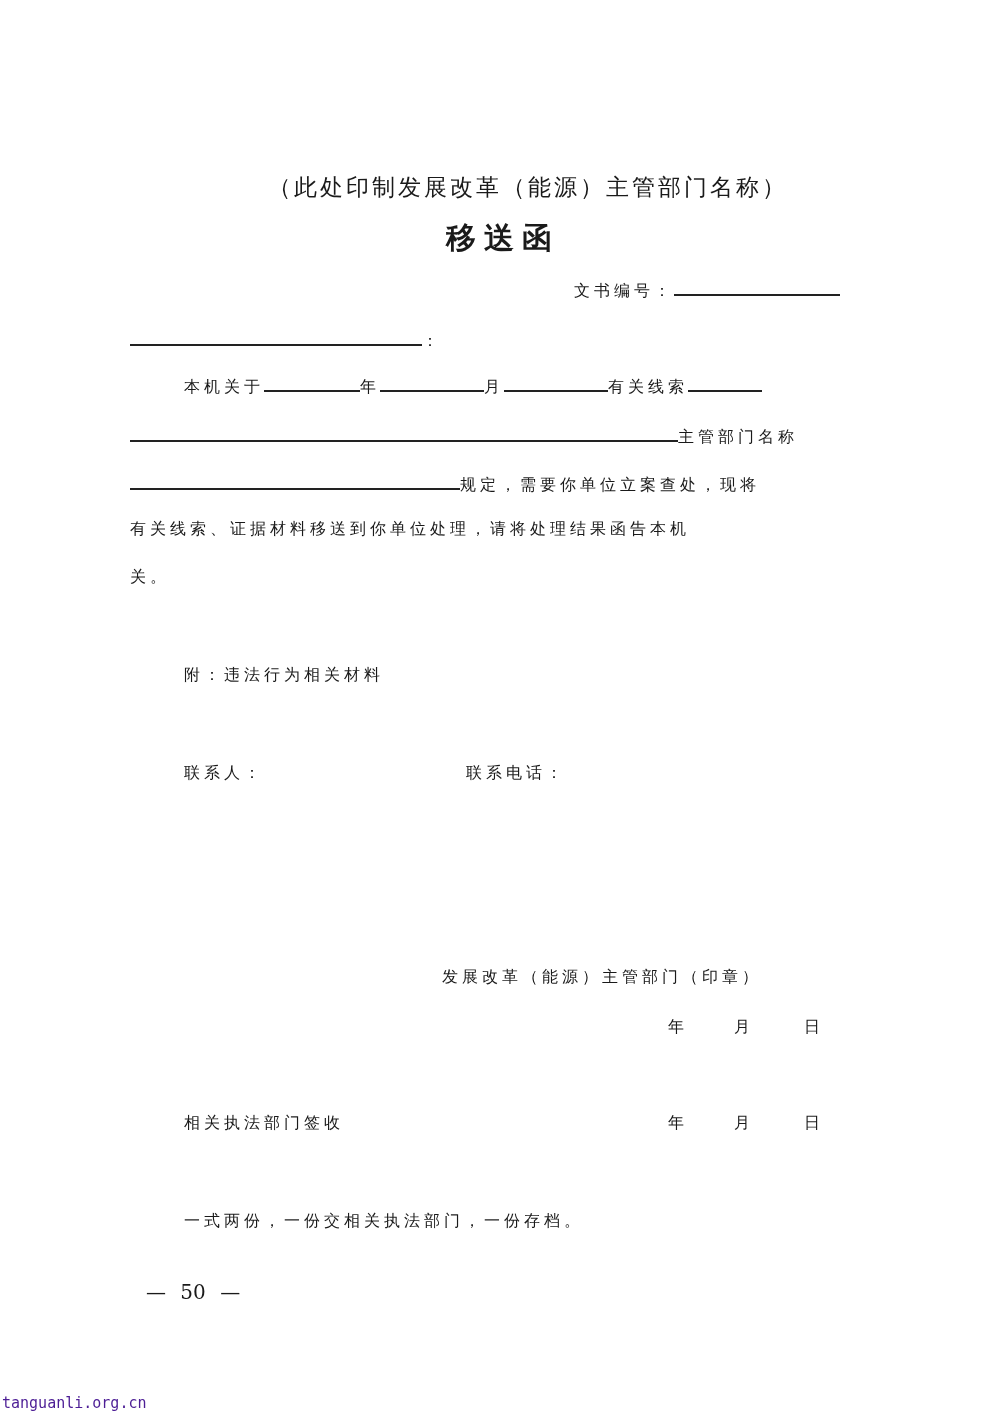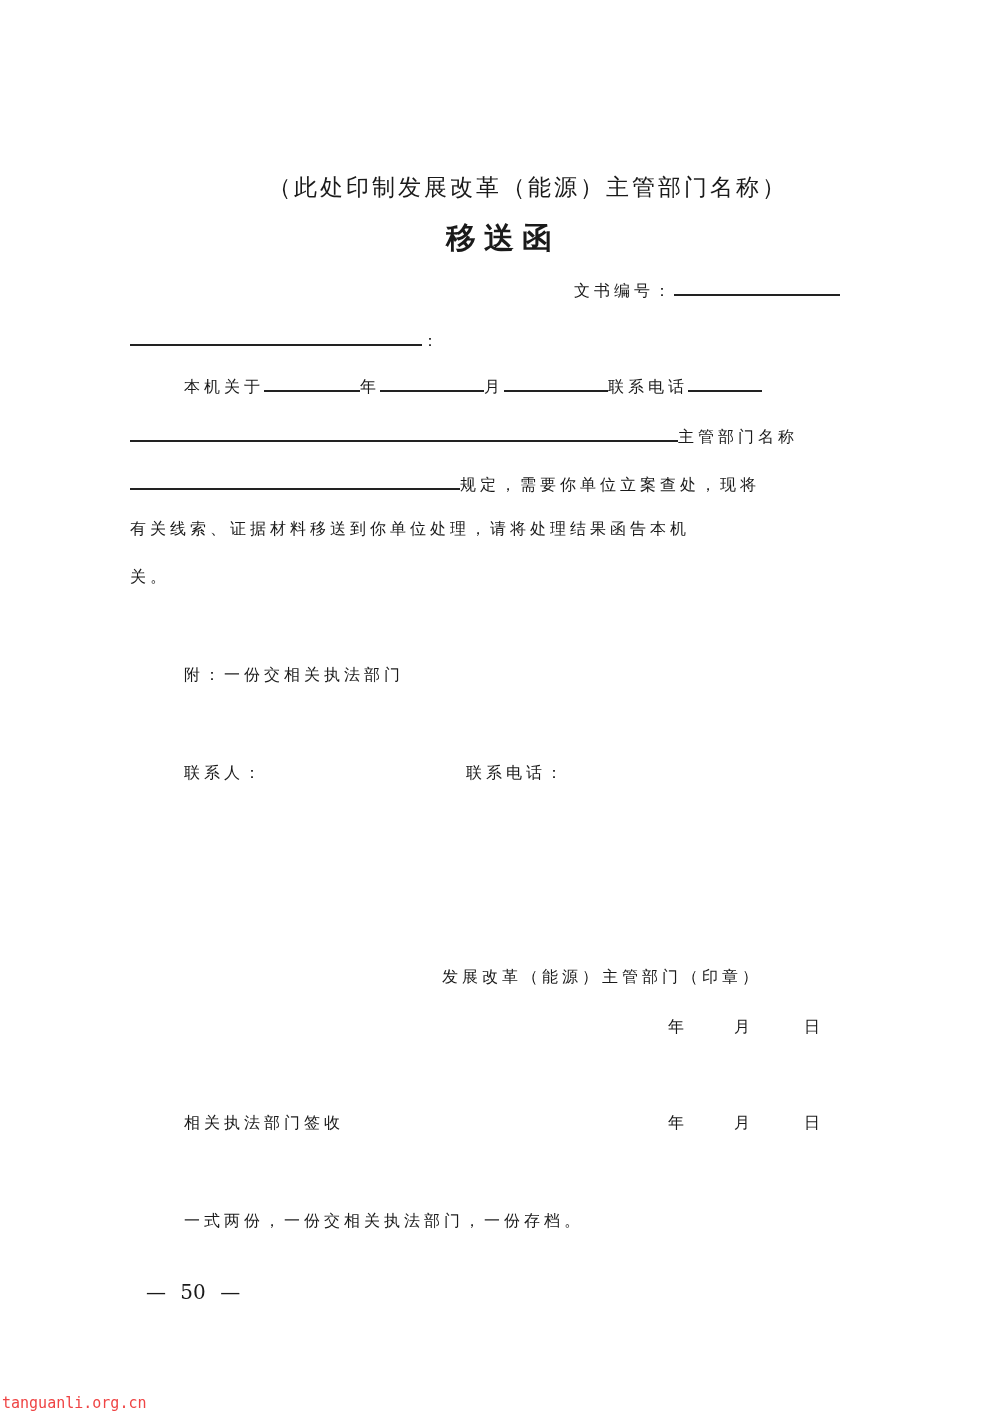--- a/index.html
+++ b/index.html
@@ -3,53 +3,53 @@
 <meta charset="utf-8">
 <style>
   html, body { margin:0; padding:0; }
   body { width:1000px; height:1414px; background:#ffffff; position:relative; overflow:hidden;
          font-family: "DejaVu Serif", "Liberation Serif", serif; color:#1a1a1a; }
   .abs { position:absolute; white-space:nowrap; }
   .txt { font-size:16px; letter-spacing:4px; line-height:30px; }
   .blank { display:inline-block; border-bottom:2px solid #222; height:22px; vertical-align:baseline; }
   .title-org { font-size:23px; letter-spacing:3px;font-family:Liberation Serif, serif; }
   .title-main { font-size:30px; font-weight:bold; letter-spacing:8px; }
-  .wm { color:#ef4444; font-family:"DejaVu Sans Mono", monospace; font-size:15px; }
+  .wm { color:#4c1d95; font-family:"DejaVu Sans Mono", monospace; font-size:15px; }
   .pageno { font-size:20px;margin-top:8px; }
 </style>
 </head>
 <body>
 
 <div class="abs title-org" style="left:268px; top:172px;">（此处印制发展改革（能源）主管部门名称）</div>
 <div class="abs title-main" style="left:446px; top:218px;">移送函</div>
 
 <div class="abs txt" style="left:574px; top:272px;">
   <span>文书编号：</span><span class="blank" style="width:166px;"></span>
 </div>
 
 <div class="abs txt" style="left:130px; top:322px;">
   <span class="blank" style="width:292px;"></span><span>：</span>
 </div>
 
 <div class="abs txt" style="left:184px; top:368px;">
-  <span>本机关于</span><span class="blank" style="width:96px;"></span><span>年</span><span class="blank" style="width:104px;"></span><span>月</span><span class="blank" style="width:104px;"></span><span>联系电话</span><span class="blank" style="width:74px;"></span>
+  <span>本机关于</span><span class="blank" style="width:96px;"></span><span>年</span><span class="blank" style="width:104px;"></span><span>月</span><span class="blank" style="width:104px;"></span><span>有关线索</span><span class="blank" style="width:74px;"></span>
 </div>
 
 <div class="abs txt" style="left:130px; top:418px;">
   <span class="blank" style="width:548px;"></span><span>主管部门名称</span>
 </div>
 
 <div class="abs txt" style="left:130px; top:466px;text-align:center;">
   <span class="blank" style="width:330px;"></span><span>规定，需要你单位立案查处，现将</span>
 </div>
 
 <div class="abs txt" style="left:130px; top:514px;">有关线索、证据材料移送到你单位处理，请将处理结果函告本机</div>
 <div class="abs txt" style="left:130px; top:562px;">关。</div>
 
-<div class="abs txt" style="left:184px; top:660px;">附：一份交相关执法部门</div>
+<div class="abs txt" style="left:184px; top:660px;">附：违法行为相关材料</div>
 
 <div class="abs txt" style="left:184px; top:758px;">联系人：</div>
 <div class="abs txt" style="left:466px; top:758px;">联系电话：</div>
 
 <div class="abs txt" style="left:442px; top:962px;">发展改革（能源）主管部门（印章）</div>
 <div class="abs txt" style="left:668px; top:1012px;">年</div>
 <div class="abs txt" style="left:734px; top:1012px;">月</div>
 <div class="abs txt" style="left:804px; top:1012px;">日</div>
 
 <div class="abs txt" style="left:184px; top:1108px;font-family:Liberation Serif, serif;">相关执法部门签收</div>

